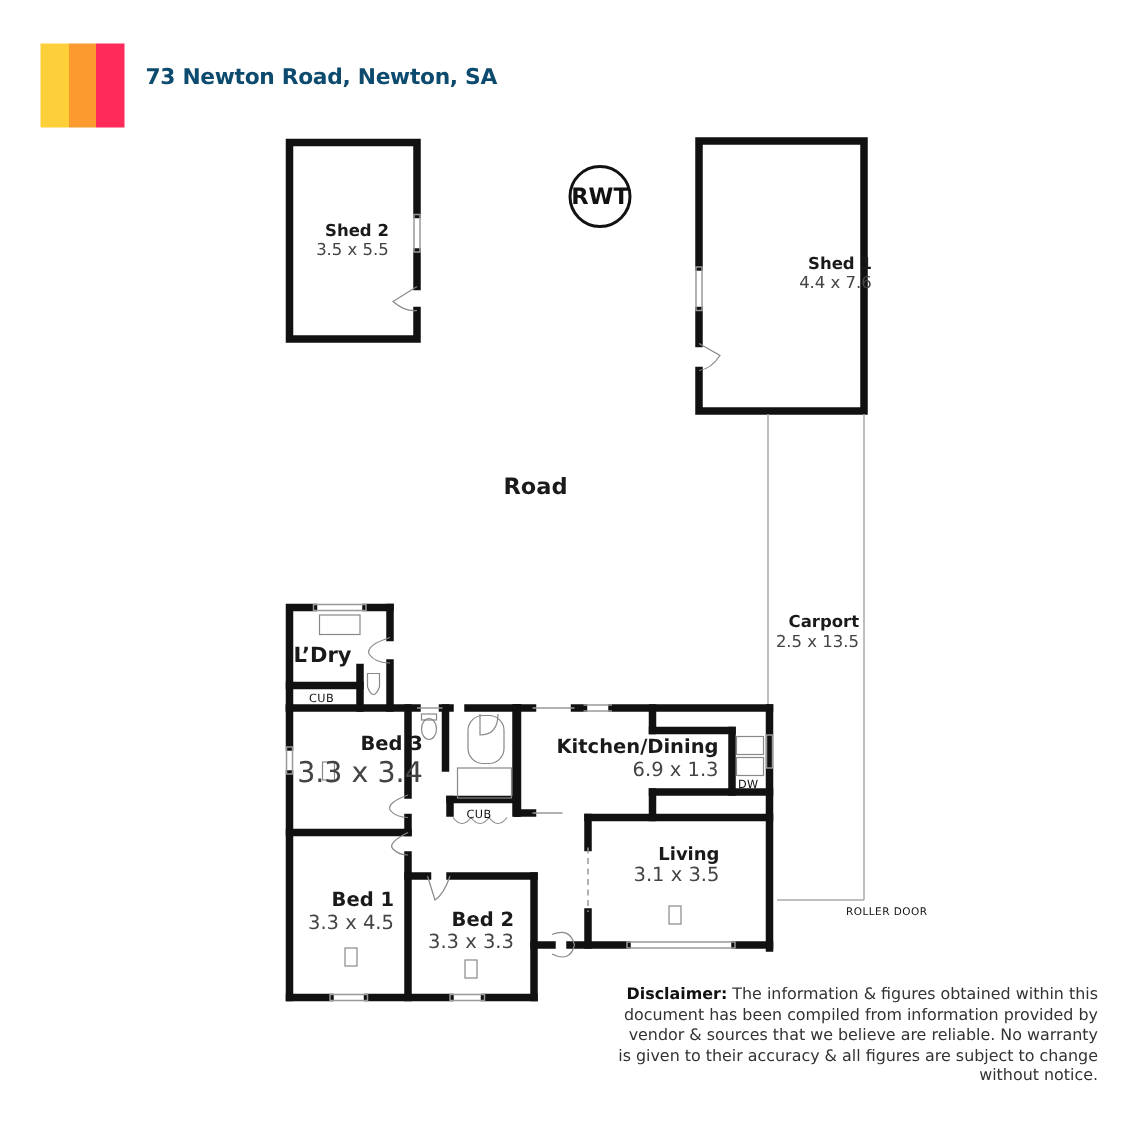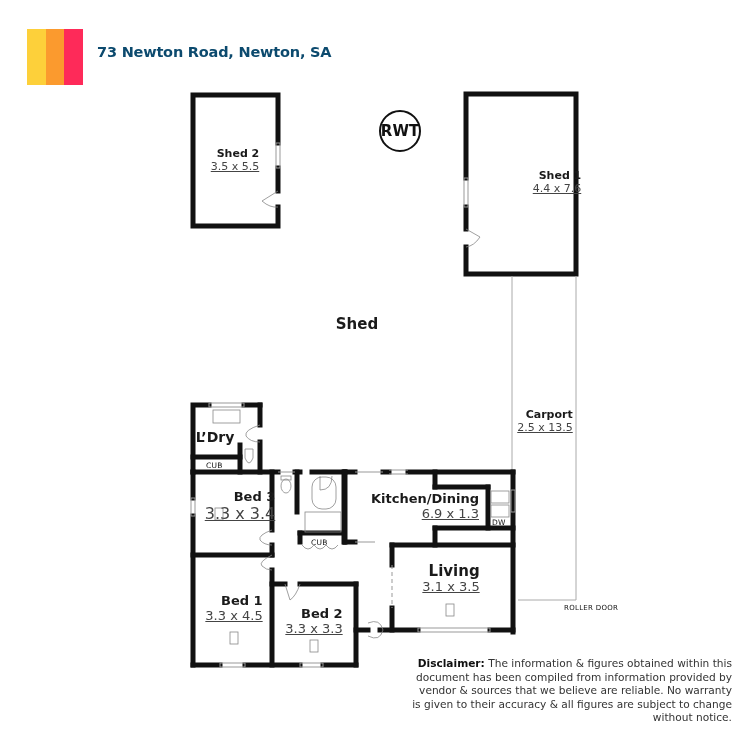--- a/index.html
+++ b/index.html
@@ -3,21 +3,21 @@
 <meta charset="utf-8">
 <style>
   html, body { margin:0; padding:0; background:#ffffff; }
   body { width:750px; height:750px; position:relative; overflow:hidden; font-family:"DejaVu Sans", "Liberation Sans", sans-serif; color:#111; }
   .logo { position:absolute; left:27px; top:29px; width:56px; height:56px; display:flex; }
   .logo span { flex:1; height:100%; }
   .title { position:absolute; left:97px; top:44px; font-size:14.5px; font-weight:bold; color:#0c4a6e; letter-spacing:-0.2px; }
   svg.plan { position:absolute; left:0; top:0; }
   .lbl { position:absolute; text-align:right; transform:translateX(-50%); white-space:nowrap; line-height:1.15; }
   .lbl .n { font-weight:bold; color:#1a1a1a; }
-  .lbl .d { color:#444;text-decoration:underline; }
+  .lbl .d { color:#444; }
   .sm { position:absolute; font-size:7.5px; font-weight:normal; color:#111; letter-spacing:0.3px; }
   .disclaimer { position:absolute; left:412px; top:657px; width:320px; font-size:10.6px; line-height:13.6px; color:#333;text-align:right; }
   .disclaimer b { color:#111; }
   .rwt { position:absolute; left:379px; top:110px; width:42px; height:42px; border:2.5px solid #111; border-radius:50%; box-sizing:border-box; display:flex; align-items:center; justify-content:center; font-weight:bold; font-size:15px; }
 </style>
 </head>
 <body>
 
 <div class="logo">
   <span style="background:#fdd03a"></span>
@@ -165,39 +165,39 @@
 
 <div class="lbl" style="left:235px; top:148px;">
   <div class="n" style="font-size:11px">Shed 2</div>
   <div class="d" style="font-size:11px">3.5 x 5.5</div>
 </div>
 <div class="lbl" style="left:521px; top:170px;margin-left:36px;">
   <div class="n" style="font-size:11px">Shed 1</div>
   <div class="d" style="font-size:11px">4.4 x 7.6</div>
 </div>
 <div class="lbl" style="left:357px; top:316px;">
-  <div class="n" style="font-size:15px">Shed</div>
+  <div class="n" style="font-size:15px">Road</div>
 </div>
 <div class="lbl" style="left:545px; top:409px;">
   <div class="n" style="font-size:11px">Carport</div>
   <div class="d" style="font-size:11px">2.5 x 13.5</div>
 </div>
 <div class="lbl" style="left:215px; top:429px;">
   <div class="n" style="font-size:14px">L’Dry</div>
 </div>
 <div class="lbl" style="left:240px; top:490px;">
   <div class="n" style="font-size:13px">Bed 3</div>
-  <div class="d" style="font-size:16px">3.3 x 3.4</div>
+  <div class="d" style="font-size:19px">3.3 x 3.4</div>
 </div>
 <div class="lbl" style="left:425px; top:492px;">
   <div class="n" style="font-size:13px">Kitchen/Dining</div>
   <div class="d" style="font-size:13px">6.9 x 1.3</div>
 </div>
 <div class="lbl" style="left:451px; top:563px;">
-  <div class="n" style="font-size:15px">Living</div>
+  <div class="n" style="font-size:12px">Living</div>
   <div class="d" style="font-size:13px">3.1 x 3.5</div>
 </div>
 <div class="lbl" style="left:234px; top:594px;">
   <div class="n" style="font-size:13px">Bed 1</div>
   <div class="d" style="font-size:13px">3.3 x 4.5</div>
 </div>
 <div class="lbl" style="left:314px; top:607px;">
   <div class="n" style="font-size:13px">Bed 2</div>
   <div class="d" style="font-size:13px">3.3 x 3.3</div>
 </div>

